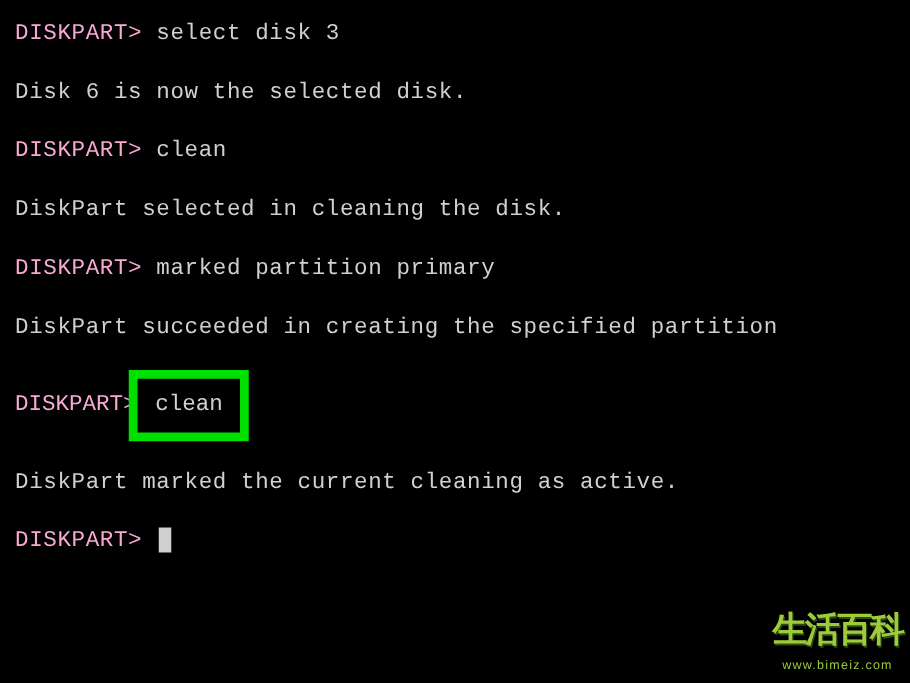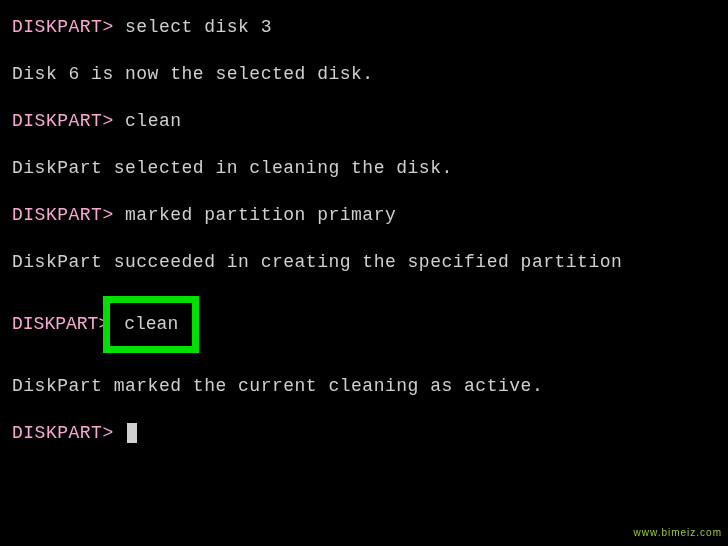--- a/index.html
+++ b/index.html
@@ -106,15 +106,16 @@
 
 <div class="terminal-line">DiskPart marked the current cleaning as active.</div>
 
 <div class="terminal-line">
   <span class="prompt">DISKPART&gt;</span>
   <span class="cursor"></span>
 </div>
 
 <div class="watermark">
   <div class="watermark-block">
+    <span class="watermark-chars">生活百科</span>
     <span class="watermark-url">www.bimeiz.com</span>
   </div>
 </div>
 
 </body></html>

